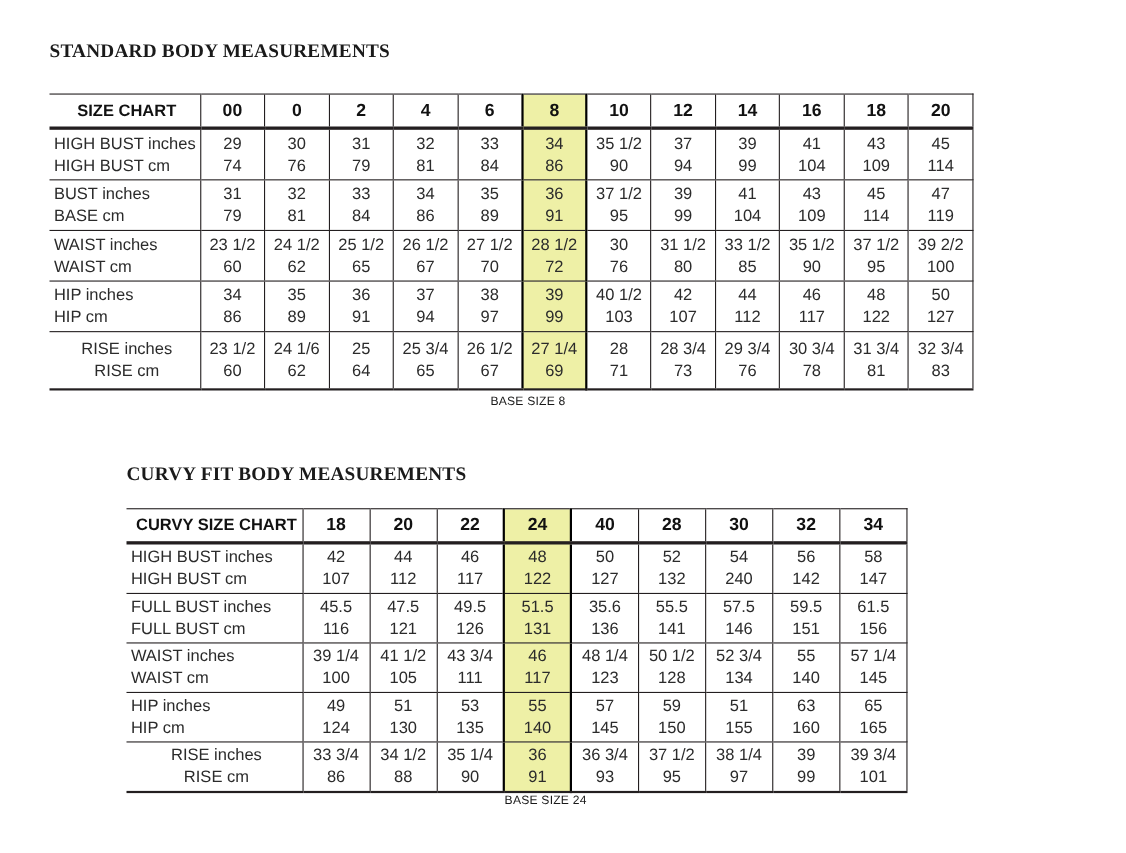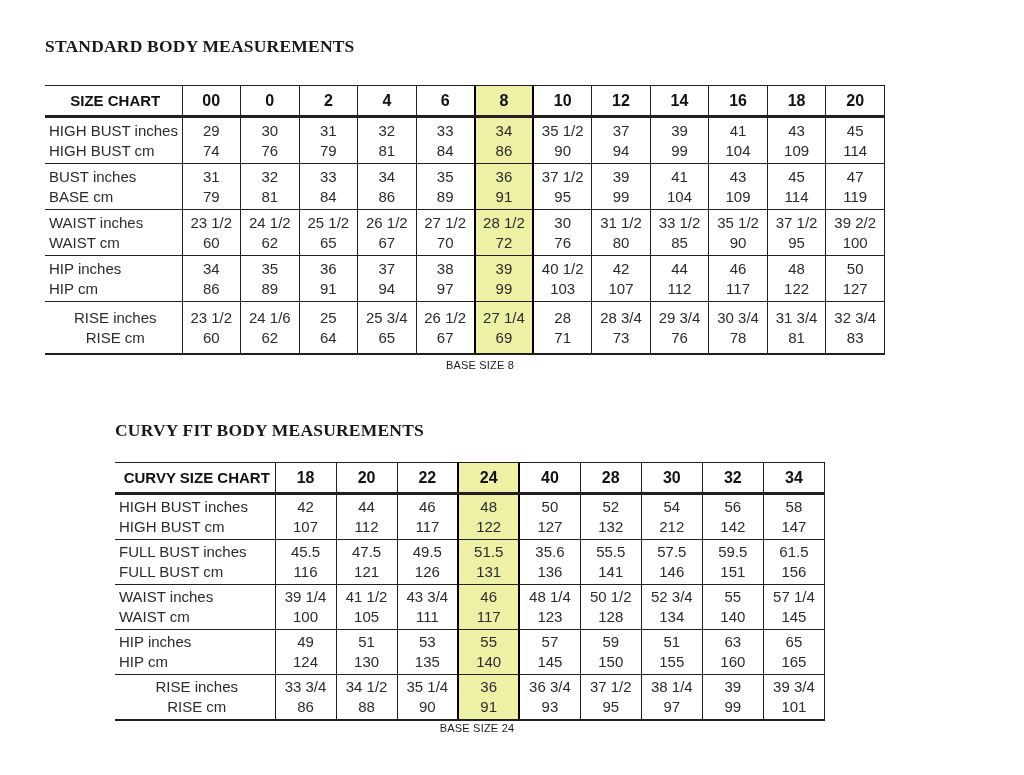--- a/index.html
+++ b/index.html
@@ -75,21 +75,21 @@
   }
 
   .base-note {
     position: absolute;
     font-size: 11px;
     color: #1a1a1a;
     text-align: center;
     letter-spacing: 0.2px;
   }
   #std-note   { left: 440px; width: 80px; top: 359px; }
-  #curvy-note { left: 437px; width: 80px; top: 722px; }
+  #curvy-note { left: 456px; width: 80px; top: 722px; }
 </style>
 </head>
 <body>
 
 <div class="title" id="std-title">STANDARD BODY MEASUREMENTS</div>
 
 <div class="tbl-wrap" id="std-wrap">
   <table id="std-table">
       <colgroup>
         <col style="width:137px">
@@ -455,21 +455,21 @@
           <td class="val">
             <div>50</div>
             <div>127</div>
           </td>
           <td class="val">
             <div>52</div>
             <div>132</div>
           </td>
           <td class="val">
             <div>54</div>
-            <div>212</div>
+            <div>240</div>
           </td>
           <td class="val">
             <div>56</div>
             <div>142</div>
           </td>
           <td class="val">
             <div>58</div>
             <div>147</div>
           </td>
         </tr>

